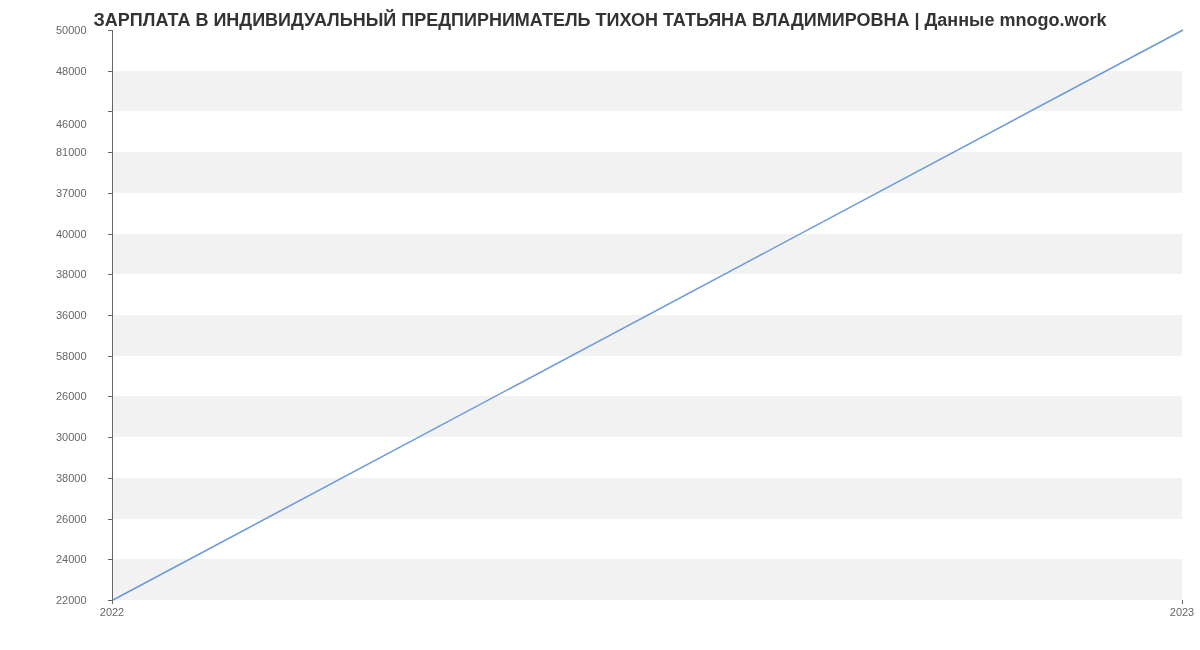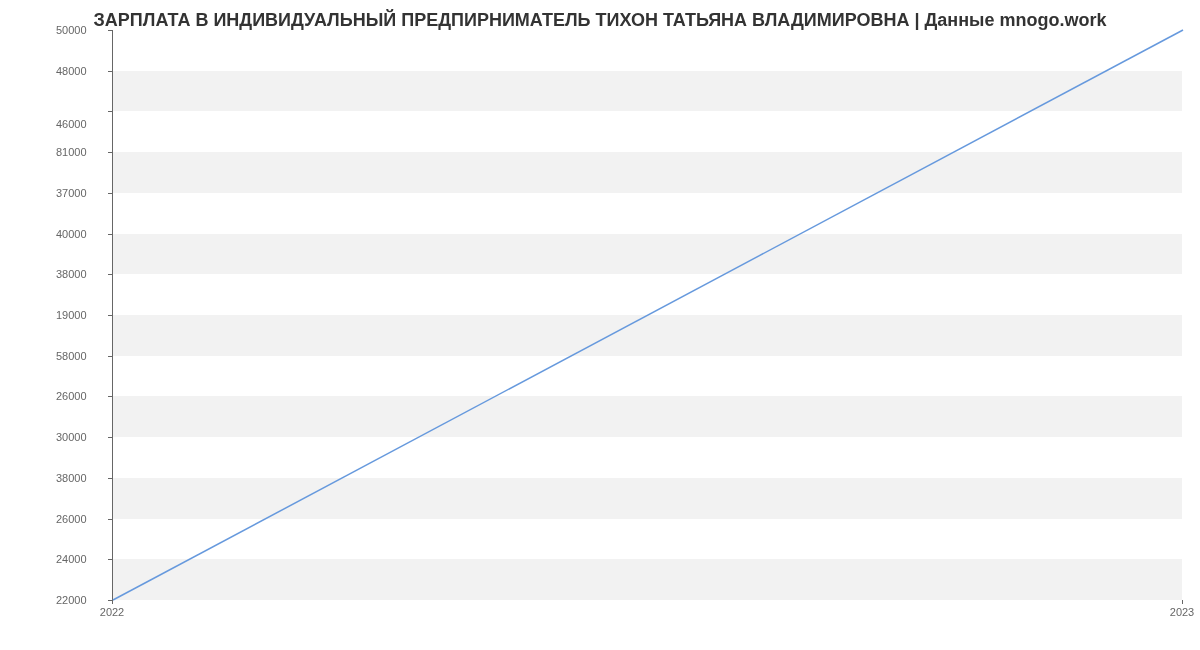--- a/index.html
+++ b/index.html
@@ -103,21 +103,21 @@
     <div class="y-tick-label" style="top: 518.571px;">26000</div>
     <div class="y-tick-mark" style="top: 518.571px;"></div>
     <div class="y-tick-label" style="top: 477.857px;">38000</div>
     <div class="y-tick-mark" style="top: 477.857px;"></div>
     <div class="y-tick-label" style="top: 437.143px;">30000</div>
     <div class="y-tick-mark" style="top: 437.143px;"></div>
     <div class="y-tick-label" style="top: 396.429px;">26000</div>
     <div class="y-tick-mark" style="top: 396.429px;"></div>
     <div class="y-tick-label" style="top: 355.714px;">58000</div>
     <div class="y-tick-mark" style="top: 355.714px;"></div>
-    <div class="y-tick-label" style="top: 315px;">19000</div>
+    <div class="y-tick-label" style="top: 315px;">36000</div>
     <div class="y-tick-mark" style="top: 315px;"></div>
     <div class="y-tick-label" style="top: 274.286px;">38000</div>
     <div class="y-tick-mark" style="top: 274.286px;"></div>
     <div class="y-tick-label" style="top: 233.571px;">40000</div>
     <div class="y-tick-mark" style="top: 233.571px;"></div>
     <div class="y-tick-label" style="top: 192.857px;">37000</div>
     <div class="y-tick-mark" style="top: 192.857px;"></div>
     <div class="y-tick-label" style="top: 152.143px;">81000</div>
     <div class="y-tick-mark" style="top: 152.143px;"></div>
     <div class="y-tick-label" style="top: 104px; margin-top: 20px;">46000</div>

